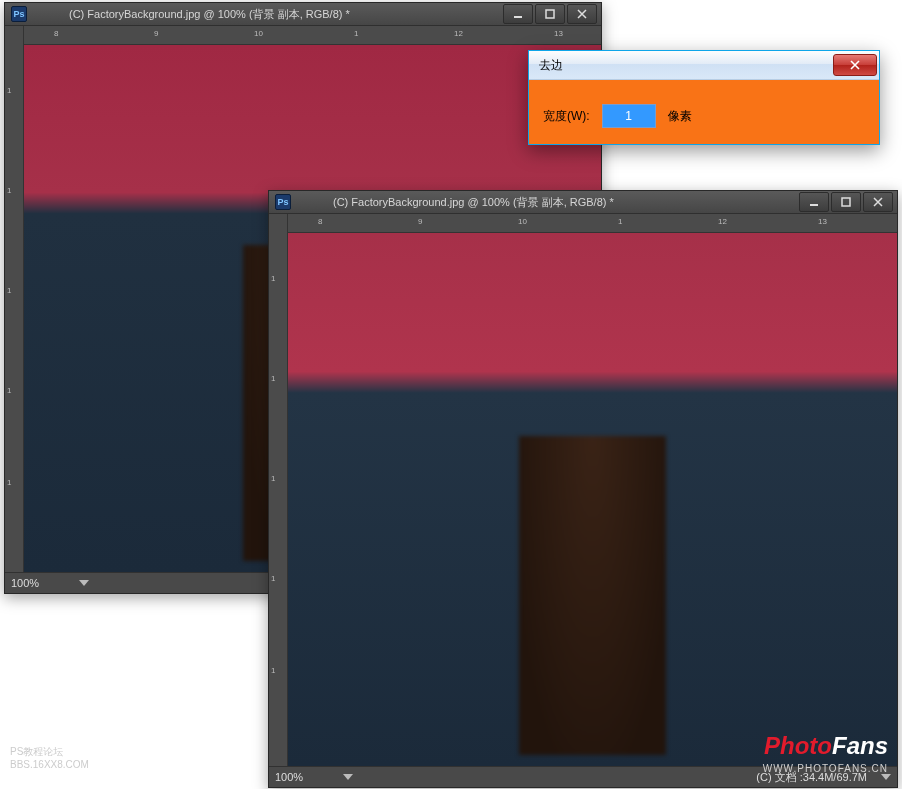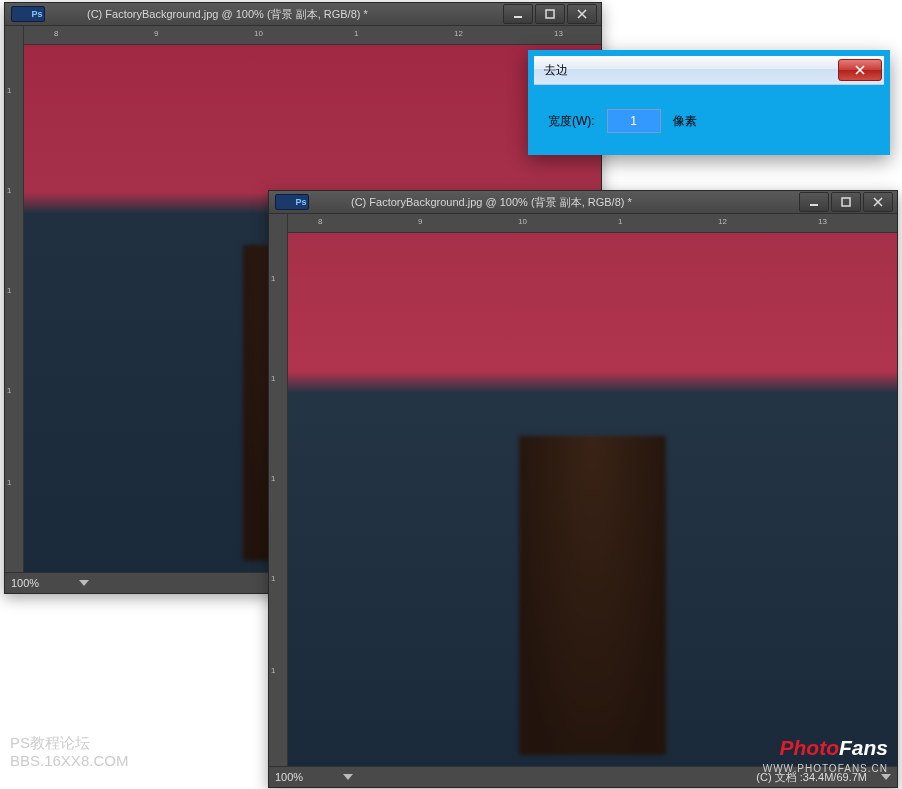--- a/index.html
+++ b/index.html
@@ -41,21 +41,21 @@
     display: flex; align-items: center; justify-content: center;
     color: #ddd; border-radius: 2px;
     background: linear-gradient(#565656,#3d3d3d);
     border: 1px solid #2c2c2c;
   }
   .ps-sysbtn svg { width: 10px; height: 10px; }
   .ps-ico {
     width:14px;height:14px;margin-right:6px;
     background:#1b3a6b;border:1px solid #0b1e3a;border-radius:2px;
     display:flex;align-items:center;justify-content:center;
-    color:#7ec4ff;font-weight:bold;font-size:9px;padding-left:18px;
+    color:#7ec4ff;font-weight:bold;font-size:9px;
   }
 
   .ps-body { flex:1; display:flex; background:#535353; }
   .ruler-v {
     width:18px; background:#4b4b4b; border-right:1px solid #333;
     position:relative; color:#bbb; font-size:8px;
   }
   .ruler-v .lbl { position:absolute; left:2px; transform:rotate(0); }
   .doc-area { flex:1; display:flex; flex-direction:column; }
   .ruler-h {
@@ -93,23 +93,23 @@
   .ps-status .info { flex:1; text-align:right; }
   .ps-status .tri {
     width:0;height:0;border-left:5px solid transparent;border-right:5px solid transparent;
     border-top:6px solid #bbb; margin-left:4px;
   }
 
   
   .win-dialog {
     position:absolute;
     width:350px;
-    border:6px solid #0ea5e9;
+    border:1px solid #0ea5e9;
     box-shadow:0 6px 18px rgba(0,0,0,.4);
-    background:#0ea5e9;
+    background:#f97316;
     font-size:12px;
   }
   .win-titlebar {
     height:28px;
     background:linear-gradient(#fdfdfd,#e3ecf7 45%,#cfe0f4 46%,#d9e8f8);
     border-bottom:1px solid #b7cde4;
     display:flex; align-items:center; padding:0 2px 0 10px;
   }
   .win-titlebar .t { flex:1; color:#000; font-size:12px; }
   .win-close {
@@ -138,25 +138,25 @@
     display:flex;align-items:center;justify-content:center;
   }
   .win-btn.default {
     border:1px solid #2f79c3;
     box-shadow:0 0 0 1px #8fc0ef inset;
     background:linear-gradient(#f5faff,#dbeeff);
   }
 
   
   .wm {
-    position:absolute; font-size:15px; color:#ccc; line-height:1.25;
+    position:absolute; font-size:10px; color:#ccc; line-height:1.25;
     pointer-events:none; user-select:none;
   }
   .wm.big {
-    font-size:21px; font-style:italic; font-weight:700; color:#fff;
+    font-size:24px; font-style:italic; font-weight:700; color:#fff;
   }
   .wm.big span.r { color:#e21b2c; font-style:italic;}
   .wm.sub { font-size:10px; color:#d0d0d0; letter-spacing:1px;}
 
   
   #win1 { left:4px;  top:2px;   width:596px; height:590px; }
   #win2 { left:268px; top:190px; width:628px; height:596px; }
   #dlg  { left:528px; top:50px; }
 
   #wm1  { left:10px; bottom:18px;}

